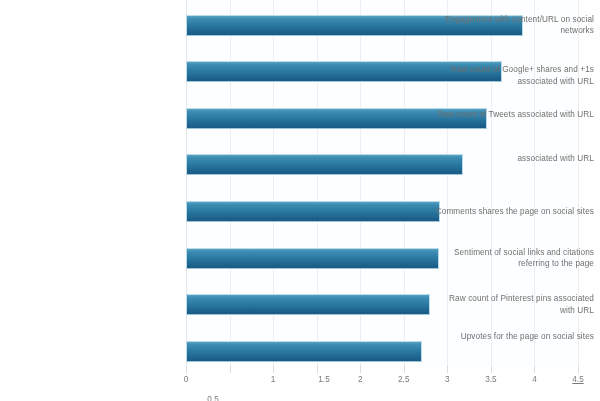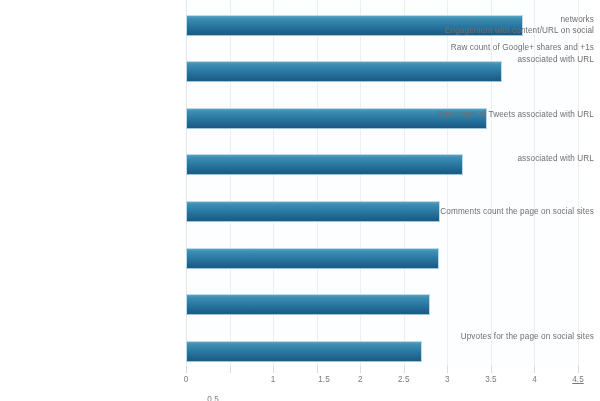--- a/index.html
+++ b/index.html
@@ -144,39 +144,43 @@
       <div class="bar-row" style="top: 281.1px; left: 186px; width: 392px;">
         <div class="bar" title="Raw count of Pinterest pins associated with URL: 2.8" style="width: 243.911px;"></div>
       </div>
       <div class="bar-row" style="top: 327.7px; left: 186px; width: 392px;">
         <div class="bar" title="Upvotes for the page on social sites: 2.71" style="width: 236.071px;"></div>
       </div>
     </div>
 
   <div id="labels-layer">
       <div class="cat-label" style="top: 13.5px;">
+        <div>Engagement with content/URL on social</div>
         <div>networks</div>
-        <div>Engagement with content/URL on social</div>
-      </div>
-      <div class="cat-label" style="top: 42px;">
+      </div>
+      <div class="cat-label" style="top: 64px;">
         <div>Raw count of Google+ shares and +1s</div>
         <div>associated with URL</div>
       </div>
       <div class="cat-label" style="top: 109px;">
         <div>Raw count of Tweets associated with URL</div>
       </div>
       <div class="cat-label" style="top: 153.3px;">
         <div>associated with URL</div>
       </div>
       <div class="cat-label" style="top: 205.65px;">
-        <div>Comments count the page on social sites</div>
+        <div>Comments shares the page on social sites</div>
       </div>
       <div class="cat-label" style="top: 246.5px;">
+        <div>Sentiment of social links and citations</div>
+        <div>referring to the page</div>
       </div>
       <div class="cat-label" style="top: 293.1px;">
+        <div>Raw count of Pinterest pins associated</div>
+        <div>with URL</div>
       </div>
       <div class="cat-label" style="top: 331px; margin-left: 22px;">
         <div>Upvotes for the page on social sites</div>
       </div>
     </div>
 
   <div id="x-axis">
       <div class="tick-mark" style="left: 0px;"></div>
       <div class="tick-label" style="left: 0px;">0</div>
       <div class="tick-mark" style="left: 43.5556px;"></div>

